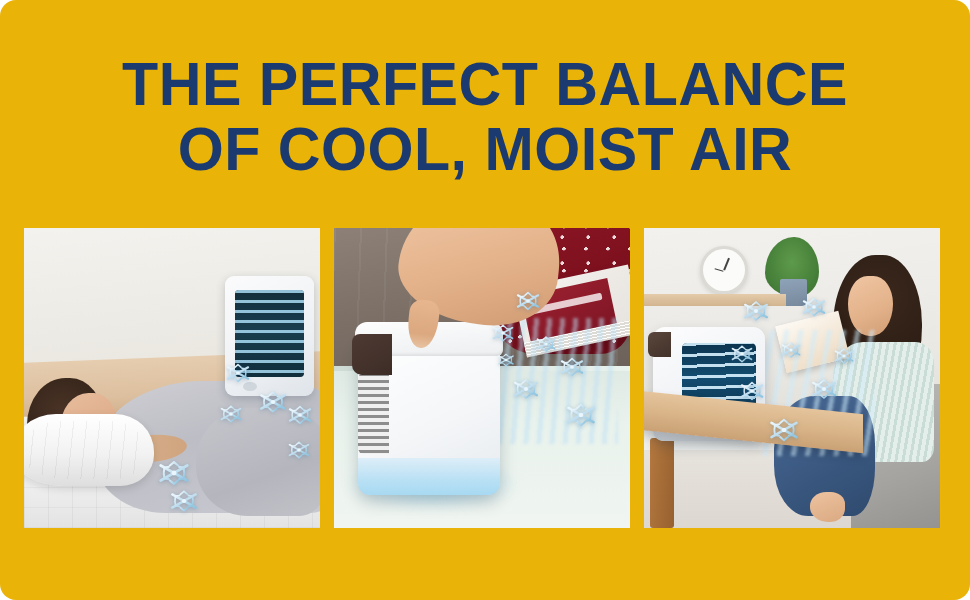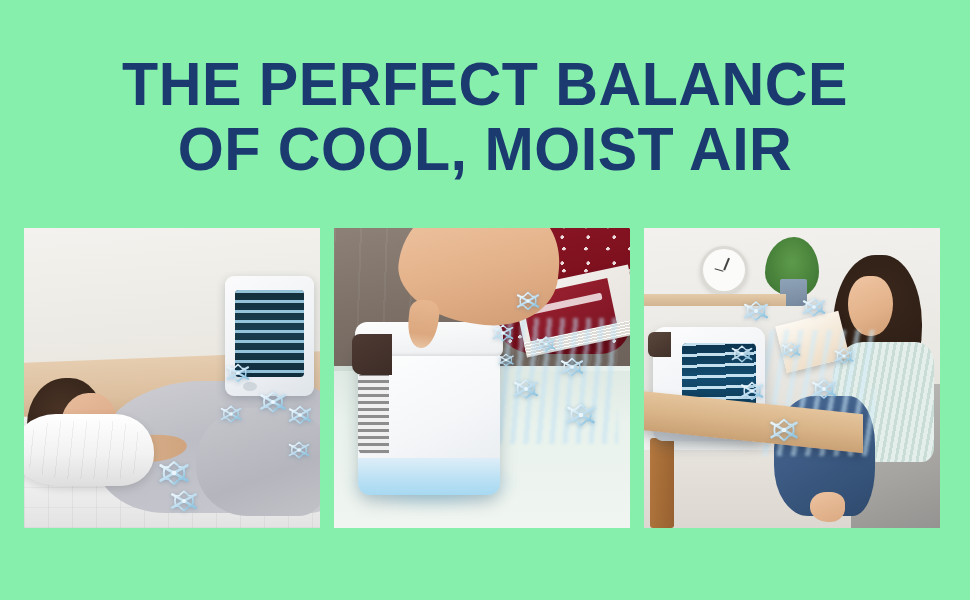--- a/index.html
+++ b/index.html
@@ -6,21 +6,22 @@
   * { margin:0; padding:0; box-sizing:border-box; }
   html, body {
     width:970px; height:600px;
     background:#ffffff;
     font-family:"Liberation Sans", sans-serif;
     overflow:hidden;
   }
   .banner {
     position:relative;
     width:970px; height:600px;
-    background:#86efac;
+    background:#eab308;
+    border-radius:16px;
   }
 
   
   .headline {
     position:absolute;
     left:0; top:52px;
     width:970px;
     text-align:center;
     color:#1b3a70;
     font-family:"Liberation Sans", sans-serif;

